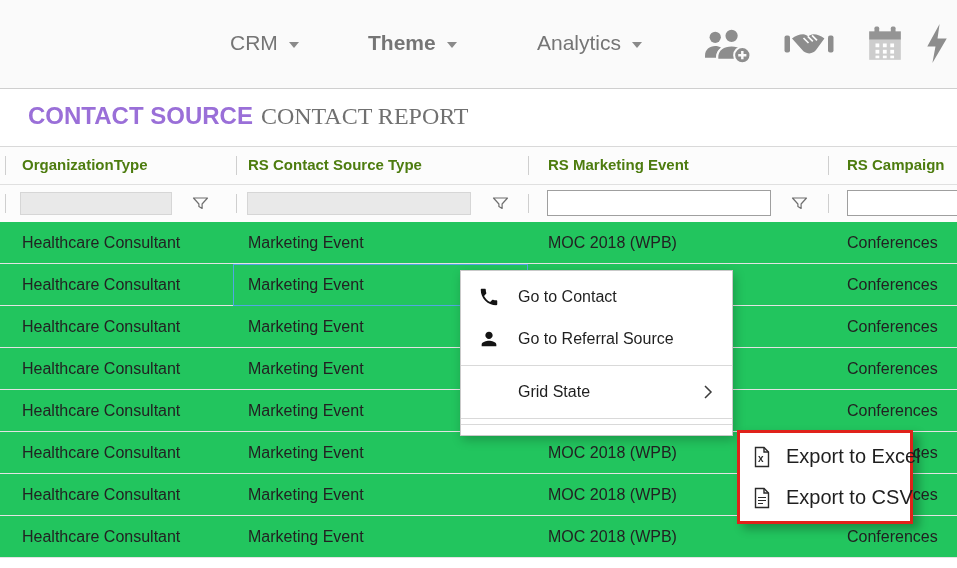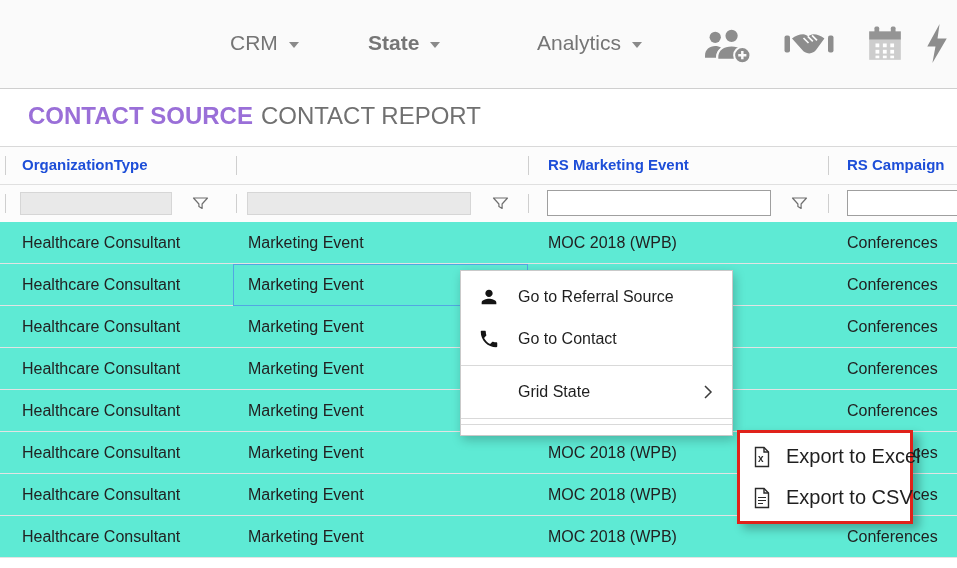--- a/index.html
+++ b/index.html
@@ -20,42 +20,42 @@
   .caret{display:inline-block;width:0;height:0;border-left:5px solid transparent;border-right:5px solid transparent;border-top:6px solid #8a8a8a;margin-left:11px;vertical-align:2px;}
   .tb-icon{position:absolute;cursor:pointer;}
   #icon-people{left:704px;top:26px;}
   #icon-handshake{left:784px;top:28px;}
   #icon-calendar{left:866px;top:25px;}
   #icon-bolt{left:924px;top:23px;}
   
   .titlebar{position:absolute;top:89px;left:0;width:957px;height:57px;background:#ffffff;border-bottom:1px solid #d9d9d9;}
   .title{position:absolute;left:28px;top:13px;font-size:24px;white-space:nowrap;}
   .title .tp{color:var(--title-purple,#9a6fd8);font-weight:700;}
-  .title .ts{color:#707070;font-weight:400;margin-left:8px;}
+  .title .ts{color:#707070;font-weight:400;margin-left:8px;font-family:Liberation Serif, serif;}
   
   .gridhead{position:absolute;top:147px;left:0;width:957px;height:37px;background:#fcfcfc;border-bottom:1px solid #e0e0e0;}
-  .colhead{position:absolute;top:9px;font-size:15px;font-weight:700;color:#1d4ed8;white-space:nowrap;cursor:pointer;}
+  .colhead{position:absolute;top:9px;font-size:15px;font-weight:700;color:#4d7c0f;white-space:nowrap;cursor:pointer;}
   .ch0{left:22px}.ch1{left:248px}.ch2{left:548px}.ch3{left:847px}
   .tick{position:absolute;top:9px;width:1px;height:19px;background:#cfcfcf;}
   .t0{left:5px}.t1{left:236px}.t2{left:528px}.t3{left:828px}
   
   .filterrow{position:absolute;top:185px;left:0;width:957px;height:37px;background:#fcfcfc;border-bottom:1px solid #d6d6d6;}
   .filterrow .tick{top:9px;}
   input.filter{position:absolute;font-size:14px;padding:0 6px;box-sizing:border-box;outline:none;}
   .fgray{top:7px;height:23px;background:#e9e9e9;border:1px solid #d6d6d6;}
   .fwhite{top:5px;height:26px;background:#ffffff;border:1px solid #9f9f9f;}
   .f0{left:20px;width:152px;}
   .f1{left:247px;width:224px;}
   .f2{left:547px;width:224px;}
   .f3{left:847px;width:124px;}
   .funnel{position:absolute;top:9px;width:19px;height:19px;cursor:pointer;}
   .fu0{left:191px}.fu1{left:491px}.fu2{left:790px}
   
   .rows{position:absolute;top:222px;left:0;width:957px;}
-  .row{position:relative;width:957px;height:42px;border-bottom:1px solid #e3e3e3;background:#5eead4;box-sizing:border-box;cursor:default;padding-left:12px;}
+  .row{position:relative;width:957px;height:42px;border-bottom:1px solid #e3e3e3;background:#22c55e;box-sizing:border-box;cursor:default;padding-left:12px;}
   .cell{position:absolute;top:0;line-height:41px;font-size:16px;color:#222;white-space:nowrap;}
   .cell.c0{left:22px}.cell.c1{left:248px}.cell.c2{left:548px}.cell.c3{left:847px}
   .selection{position:absolute;border:1px solid var(--selection-blue,#52a7e2);box-sizing:border-box;pointer-events:none;background:transparent;}
   
   .context-menu{position:absolute;left:460px;top:270px;width:273px;background:#fff;border:1px solid #c9c9c9;
     box-shadow:2px 4px 10px rgba(0,0,0,.22);padding:5px 0;box-sizing:border-box;z-index:10;}
   .menu-item{position:relative;height:42px;display:flex;align-items:center;cursor:pointer;}
   .menu-item .mi-icon{width:22px;height:22px;margin-left:17px;flex:0 0 22px;}
   .menu-item .mi-label{margin-left:18px;font-size:16px;color:#1f1f1f;white-space:nowrap;}
   .menu-item.no-icon .mi-label{margin-left:57px;}
@@ -70,21 +70,21 @@
   .submenu .mi-label{margin-left:14px;font-size:20px;}
 </style>
 </head>
 <body>
 
 <div class="topbar">
   <span class="nav-item" id="nav-crm">
     <span>CRM</span><span class="caret"></span>
   </span>
   <span class="nav-item" id="nav-admin">
-    <span>State</span><span class="caret"></span>
+    <span>Theme</span><span class="caret"></span>
   </span>
   <span class="nav-item" id="nav-analytics">
     <span>Analytics</span><span class="caret"></span>
   </span>
   <span class="tb-icon" id="icon-people"><svg viewBox="0 0 46 38" width="47" height="39">
         <g fill="#8d8d8d">
           <circle cx="11" cy="11" r="5.5"></circle>
           <path d="M1 29c0-6 4.5-9.5 10-9.5 2.2 0 4.2.6 5.8 1.6-3 2.2-5 5.3-5 8.9V31H1z"></path>
           <circle cx="27" cy="9.5" r="7" stroke="#fafafa" stroke-width="2"></circle>
           <path d="M13 30.5c0-7.5 6.2-11.5 14-11.5s14 4 14 11.5v2.5H13z" stroke="#fafafa" stroke-width="2"></path>
@@ -127,20 +127,21 @@
     <span class="tp">CONTACT SOURCE</span><span class="ts">CONTACT REPORT</span>
   </div>
 </div>
 
 <div class="gridhead">
   <span class="tick t0"></span>
   <span class="tick t1"></span>
   <span class="tick t2"></span>
   <span class="tick t3"></span>
   <span class="colhead ch0">OrganizationType</span>
+  <span class="colhead ch1">RS Contact Source Type</span>
   <span class="colhead ch2">RS Marketing Event</span>
   <span class="colhead ch3">RS Campaign</span>
 </div>
 
 <div class="filterrow">
   <span class="tick t0"></span>
   <span class="tick t1"></span>
   <span class="tick t2"></span>
   <span class="tick t3"></span>
   <input class="filter fgray f0" value="" style="">
@@ -206,29 +207,29 @@
       <span class="cell c1">Marketing Event</span>
       <span class="cell c2">MOC 2018 (WPB)</span>
       <span class="cell c3">Conferences</span>
     </div>
     <div class="selection" style="left: 233px; width: 295px; top: 42px; height: 42px;"></div>
   </div>
 
 <div class="context-menu" id="context-menu">
     <div class="menu-item">
       <span class="mi-icon"><svg viewBox="0 0 24 24" width="22" height="22" fill="#141414">
+          <path d="M6.62 10.79c1.44 2.83 3.76 5.15 6.59 6.59l2.2-2.2c.27-.27.67-.36 1.02-.25 1.12.37 2.33.57 3.57.57.55 0 1 .45 1 1V20c0 .55-.45 1-1 1-9.39 0-17-7.61-17-17 0-.55.45-1 1-1h3.5c.55 0 1 .45 1 1 0 1.25.2 2.45.57 3.57.11.35.03.74-.25 1.02l-2.2 2.2z"></path>
+        </svg></span>
+      <span class="mi-label">Go to Contact</span>
+    </div>
+    <div class="menu-item">
+      <span class="mi-icon"><svg viewBox="0 0 24 24" width="22" height="22" fill="#141414">
           <path d="M12 12c2.21 0 4-1.79 4-4s-1.79-4-4-4-4 1.79-4 4 1.79 4 4 4zm0 2c-2.67 0-8 1.34-8 4v2h16v-2c0-2.66-5.33-4-8-4z"></path>
         </svg></span>
       <span class="mi-label">Go to Referral Source</span>
-    </div>
-    <div class="menu-item">
-      <span class="mi-icon"><svg viewBox="0 0 24 24" width="22" height="22" fill="#141414">
-          <path d="M6.62 10.79c1.44 2.83 3.76 5.15 6.59 6.59l2.2-2.2c.27-.27.67-.36 1.02-.25 1.12.37 2.33.57 3.57.57.55 0 1 .45 1 1V20c0 .55-.45 1-1 1-9.39 0-17-7.61-17-17 0-.55.45-1 1-1h3.5c.55 0 1 .45 1 1 0 1.25.2 2.45.57 3.57.11.35.03.74-.25 1.02l-2.2 2.2z"></path>
-        </svg></span>
-      <span class="mi-label">Go to Contact</span>
     </div>
     <div class="menu-sep"></div>
     <div class="menu-item no-icon">
       <span class="mi-label">Grid State</span>
       <span class="mi-chevron"><svg viewBox="0 0 20 20" width="20" height="20" fill="none" stroke="#3c3c3c" stroke-width="1.5">
           <polyline points="7,4 13,10 7,16"></polyline>
         </svg></span>
     </div>
     <div class="menu-sep"></div>
     <div class="menu-sep"></div>

